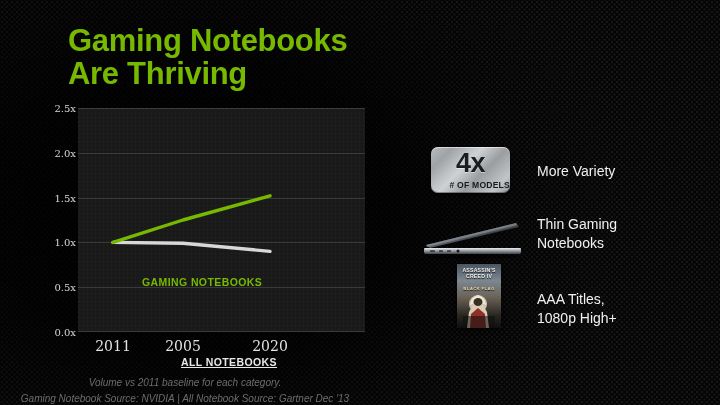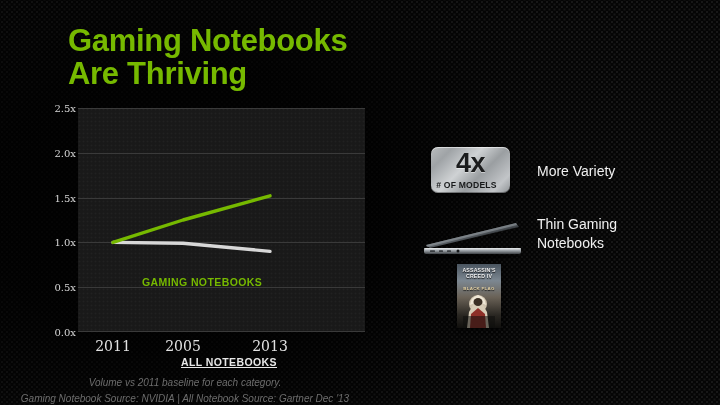--- a/index.html
+++ b/index.html
@@ -159,23 +159,23 @@
     top: 1px;
     text-align: center;
     color: #1b1c1d;
     font-size: 27px;
     font-weight: bold;
     letter-spacing: -0.5px;
     text-shadow: 0 1px 0 rgba(255,255,255,0.45);
   }
   #badge-sub {
     position: absolute;
-    left: 0; right: 8px;
+    left: 0; right: 0;
     bottom: 3px;
-    text-align: center;
+    text-align: right;
     color: #17191a;
     font-size: 8.6px;
     font-weight: bold;
     letter-spacing: 0.2px;
   }
 
   
   #laptop { position: absolute; left: 418px; top: 218px; width: 112px; height: 42px; }
 
   
@@ -245,21 +245,21 @@
         <polyline id="line-all" fill="none" stroke="#d8d8d8" stroke-width="3.4" stroke-linecap="round" stroke-linejoin="round" points="35,134.40 105,135.30 192,143.36"></polyline>
         <polyline id="line-gaming" fill="none" stroke="#76b900" stroke-width="3.4" stroke-linecap="round" stroke-linejoin="round" points="35,134.40 105,112.00 192,87.81"></polyline>
       </svg>
     </div>
 
     <div class="series-label" id="label-gaming">GAMING NOTEBOOKS</div>
     <div class="series-label" id="label-all">ALL NOTEBOOKS</div>
 
     <div class="x-tick" style="left:93px">2011</div>
     <div class="x-tick" style="left:163px">2005</div>
-    <div class="x-tick" style="left:250px">2013</div>
+    <div class="x-tick" style="left:250px">2020</div>
   </div>
 
   <div id="footnote">
     <div>Volume vs 2011 baseline for each category.</div>
     <div>Gaming Notebook Source: NVIDIA  |  All Notebook Source: Gartner  Dec '13</div>
   </div>
 
   <div id="badge">
     <div id="badge-4x">4x</div>
     <div id="badge-sub"># OF MODELS</div>
@@ -304,14 +304,16 @@
     <svg width="44" height="64" viewBox="0 0 44 64" style="position:absolute;left:0;top:0">
 
       <ellipse cx="21" cy="40" rx="9" ry="9" fill="#cfc3ae"></ellipse>
       <path d="M12 48 L21 32 L30 48 L32 64 L10 64 Z" fill="#d8cdb8"></path>
       <path d="M21 31 q-7 2 -8 10 q8 -5 16 0 q-1 -8 -8 -10 Z" fill="#efe7d6"></path>
       <ellipse cx="21" cy="38" rx="4.5" ry="4" fill="#3b2f24"></ellipse>
       <path d="M14 50 L21 44 L28 50 L29 64 L13 64 Z" fill="#8e2f28"></path>
       <rect x="6" y="52" width="32" height="12" fill="#0f0e0c" opacity="0.55"></rect>
     </svg>
   </div>
+  <div class="row-text" style="top:290px">AAA Titles,
+1080p High+</div>
 
 </div>
 
 </body></html>

